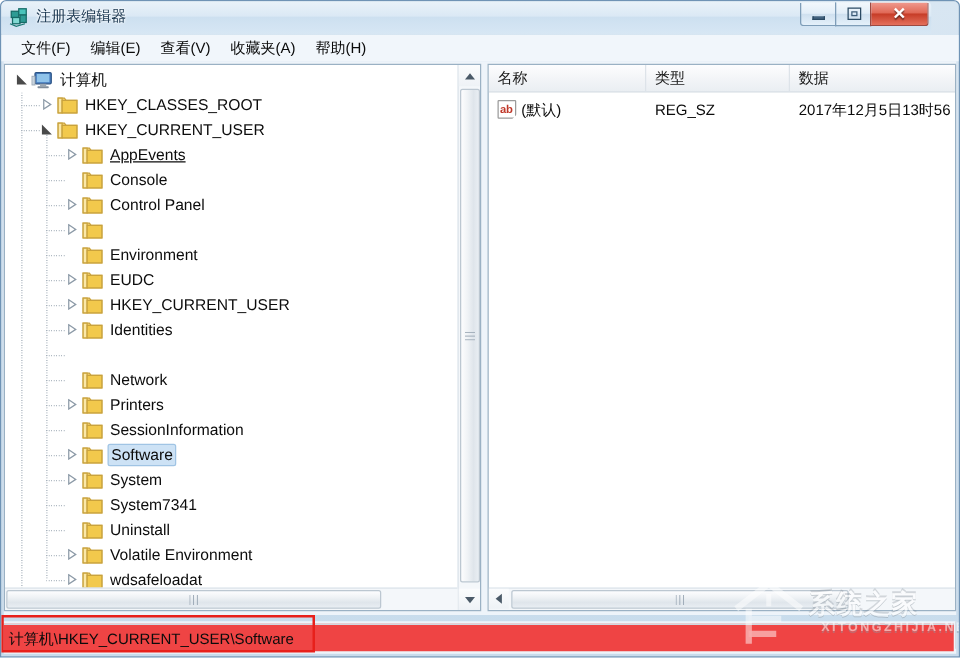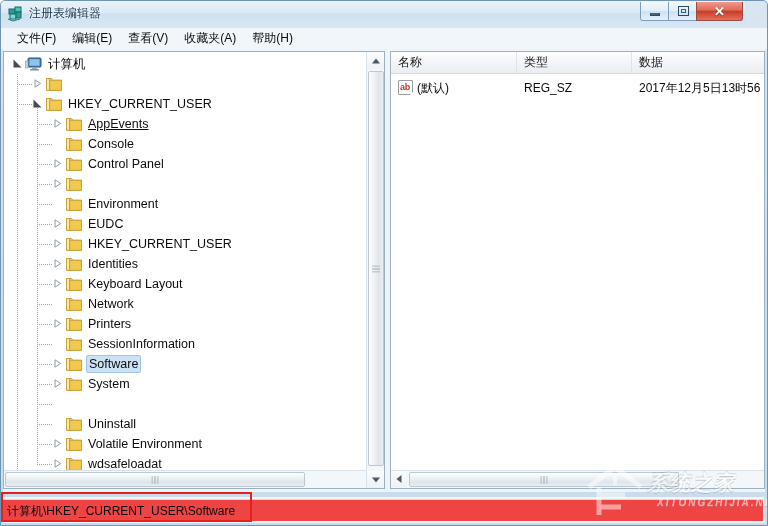--- a/index.html
+++ b/index.html
@@ -302,21 +302,20 @@
   }
 
   
   .watermark {
     position: absolute;
     right: 2px; bottom: 2px;
     width: 180px; height: 66px;
     pointer-events: none;
     z-index: 35;
     opacity: .55;
-    font-style: italic;
   }
   .wm-text {
     position: absolute; left: 62px; top: 12px;
     font-size: 21px; font-weight: bold;
     color: #ffffff;
     letter-spacing: 1px;
     text-shadow: 0 1px 0 rgba(140,150,160,.85), 0 -1px 0 rgba(120,130,140,.5);
     white-space: nowrap;
   }
   .wm-sub {
@@ -419,20 +418,21 @@
               <span class="expander">
                 <svg class="exp-tri" width="9" height="9" viewBox="0 0 9 9">
                   <path d="M2 0.8 L7.6 4.5 L2 8.2 Z" fill="none" stroke="#8c9aa7" stroke-width="1"></path>
                 </svg>
               </span>
               <span class="ficon"><svg width="18" height="16" viewBox="0 0 18 16">
                   <path d="M1.5 2.5 h5 l1.4 1.8 h8.6 v10 h-15 z" fill="#f6d477" stroke="#c9a23c" stroke-width="1"></path>
                   <path d="M1.5 2.5 h3.2 v11.8 h-3.2 z" fill="#fbe8a8" stroke="#c9a23c" stroke-width="1"></path>
                   <path d="M4.7 4.3 h11.8 v10 h-11.8 z" fill="#f2c94c" stroke="#c9a23c" stroke-width="1"></path>
                 </svg></span>
+              <span class="node-label">HKEY_CLASSES_ROOT</span>
             </div>
           </div>
           <div class="tree-row" style="position: absolute; left: 0px; top: 42px; width: 360px;">
             <div class="tw" style="margin-left: 26px;">
               <span class="expander">
                 <svg class="exp-tri" width="9" height="9" viewBox="0 0 9 9">
                   <path d="M0.5 0.5 L8.5 8.5 L8.5 0.5 Z" fill="#4a4a4a" transform="rotate(180 4.5 4.5)"></path>
                 </svg>
               </span>
               <span class="ficon"><svg width="18" height="16" viewBox="0 0 18 16">
@@ -547,35 +547,20 @@
                 </svg>
               </span>
               <span class="ficon"><svg width="18" height="16" viewBox="0 0 18 16">
                   <path d="M1.5 2.5 h5 l1.4 1.8 h8.6 v10 h-15 z" fill="#f6d477" stroke="#c9a23c" stroke-width="1"></path>
                   <path d="M1.5 2.5 h3.2 v11.8 h-3.2 z" fill="#fbe8a8" stroke="#c9a23c" stroke-width="1"></path>
                   <path d="M4.7 4.3 h11.8 v10 h-11.8 z" fill="#f2c94c" stroke="#c9a23c" stroke-width="1"></path>
                 </svg></span>
               <span class="node-label">Identities</span>
             </div>
           </div>
-          <div class="tree-row" style="position: absolute; left: 0px; top: 222px; width: 360px;">
-            <div class="tw" style="margin-left: 46px;">
-              <span class="expander">
-                <svg class="exp-tri" width="9" height="9" viewBox="0 0 9 9">
-                  <path d="M2 0.8 L7.6 4.5 L2 8.2 Z" fill="none" stroke="#8c9aa7" stroke-width="1"></path>
-                </svg>
-              </span>
-              <span class="ficon"><svg width="18" height="16" viewBox="0 0 18 16">
-                  <path d="M1.5 2.5 h5 l1.4 1.8 h8.6 v10 h-15 z" fill="#f6d477" stroke="#c9a23c" stroke-width="1"></path>
-                  <path d="M1.5 2.5 h3.2 v11.8 h-3.2 z" fill="#fbe8a8" stroke="#c9a23c" stroke-width="1"></path>
-                  <path d="M4.7 4.3 h11.8 v10 h-11.8 z" fill="#f2c94c" stroke="#c9a23c" stroke-width="1"></path>
-                </svg></span>
-              <span class="node-label">Keyboard Layout</span>
-            </div>
-          </div>
           <div class="tree-row" style="position: absolute; left: 0px; top: 242px; width: 360px;">
             <div class="tw" style="margin-left: 46px;">
               <span class="expander"></span>
               <span class="ficon"><svg width="18" height="16" viewBox="0 0 18 16">
                   <path d="M1.5 2.5 h5 l1.4 1.8 h8.6 v10 h-15 z" fill="#f6d477" stroke="#c9a23c" stroke-width="1"></path>
                   <path d="M1.5 2.5 h3.2 v11.8 h-3.2 z" fill="#fbe8a8" stroke="#c9a23c" stroke-width="1"></path>
                   <path d="M4.7 4.3 h11.8 v10 h-11.8 z" fill="#f2c94c" stroke="#c9a23c" stroke-width="1"></path>
                 </svg></span>
               <span class="node-label">Network</span>
             </div>
@@ -627,20 +612,31 @@
                 <svg class="exp-tri" width="9" height="9" viewBox="0 0 9 9">
                   <path d="M2 0.8 L7.6 4.5 L2 8.2 Z" fill="none" stroke="#8c9aa7" stroke-width="1"></path>
                 </svg>
               </span>
               <span class="ficon"><svg width="18" height="16" viewBox="0 0 18 16">
                   <path d="M1.5 2.5 h5 l1.4 1.8 h8.6 v10 h-15 z" fill="#f6d477" stroke="#c9a23c" stroke-width="1"></path>
                   <path d="M1.5 2.5 h3.2 v11.8 h-3.2 z" fill="#fbe8a8" stroke="#c9a23c" stroke-width="1"></path>
                   <path d="M4.7 4.3 h11.8 v10 h-11.8 z" fill="#f2c94c" stroke="#c9a23c" stroke-width="1"></path>
                 </svg></span>
               <span class="node-label">Software</span>
+            </div>
+          </div>
+          <div class="tree-row" style="position: absolute; left: 0px; top: 342px; width: 360px;">
+            <div class="tw" style="margin-left: 46px;">
+              <span class="expander"></span>
+              <span class="ficon"><svg width="18" height="16" viewBox="0 0 18 16">
+                  <path d="M1.5 2.5 h5 l1.4 1.8 h8.6 v10 h-15 z" fill="#f6d477" stroke="#c9a23c" stroke-width="1"></path>
+                  <path d="M1.5 2.5 h3.2 v11.8 h-3.2 z" fill="#fbe8a8" stroke="#c9a23c" stroke-width="1"></path>
+                  <path d="M4.7 4.3 h11.8 v10 h-11.8 z" fill="#f2c94c" stroke="#c9a23c" stroke-width="1"></path>
+                </svg></span>
+              <span class="node-label">System7341</span>
             </div>
           </div>
           <div class="tree-row" style="position: absolute; left: 0px; top: 362px; width: 360px;">
             <div class="tw" style="margin-left: 46px;">
               <span class="expander"></span>
               <span class="ficon"><svg width="18" height="16" viewBox="0 0 18 16">
                   <path d="M1.5 2.5 h5 l1.4 1.8 h8.6 v10 h-15 z" fill="#f6d477" stroke="#c9a23c" stroke-width="1"></path>
                   <path d="M1.5 2.5 h3.2 v11.8 h-3.2 z" fill="#fbe8a8" stroke="#c9a23c" stroke-width="1"></path>
                   <path d="M4.7 4.3 h11.8 v10 h-11.8 z" fill="#f2c94c" stroke="#c9a23c" stroke-width="1"></path>
                 </svg></span>

